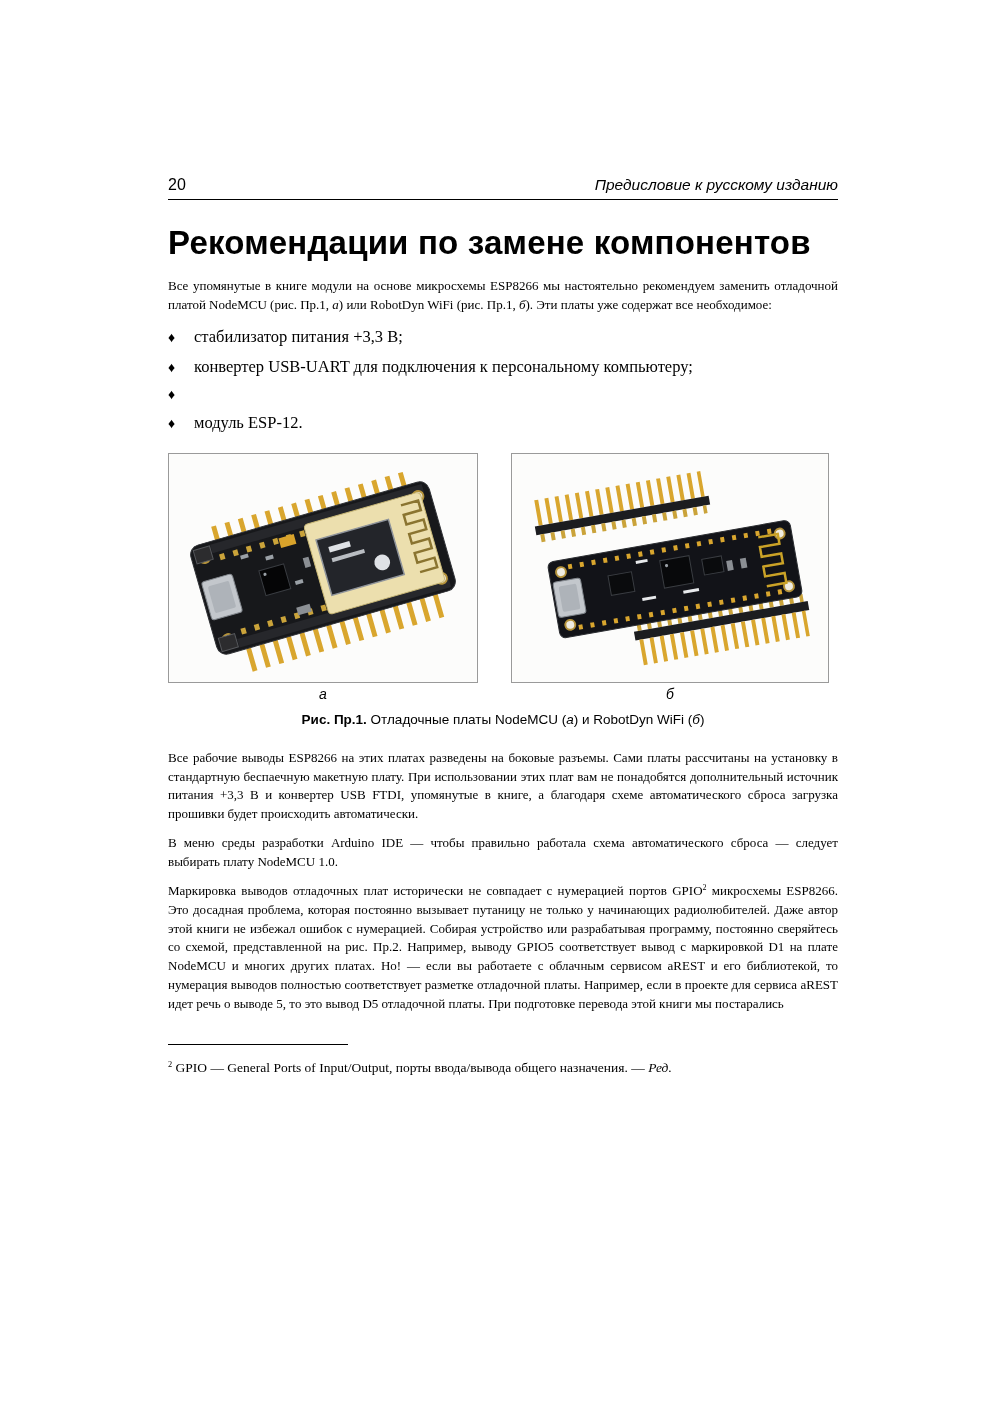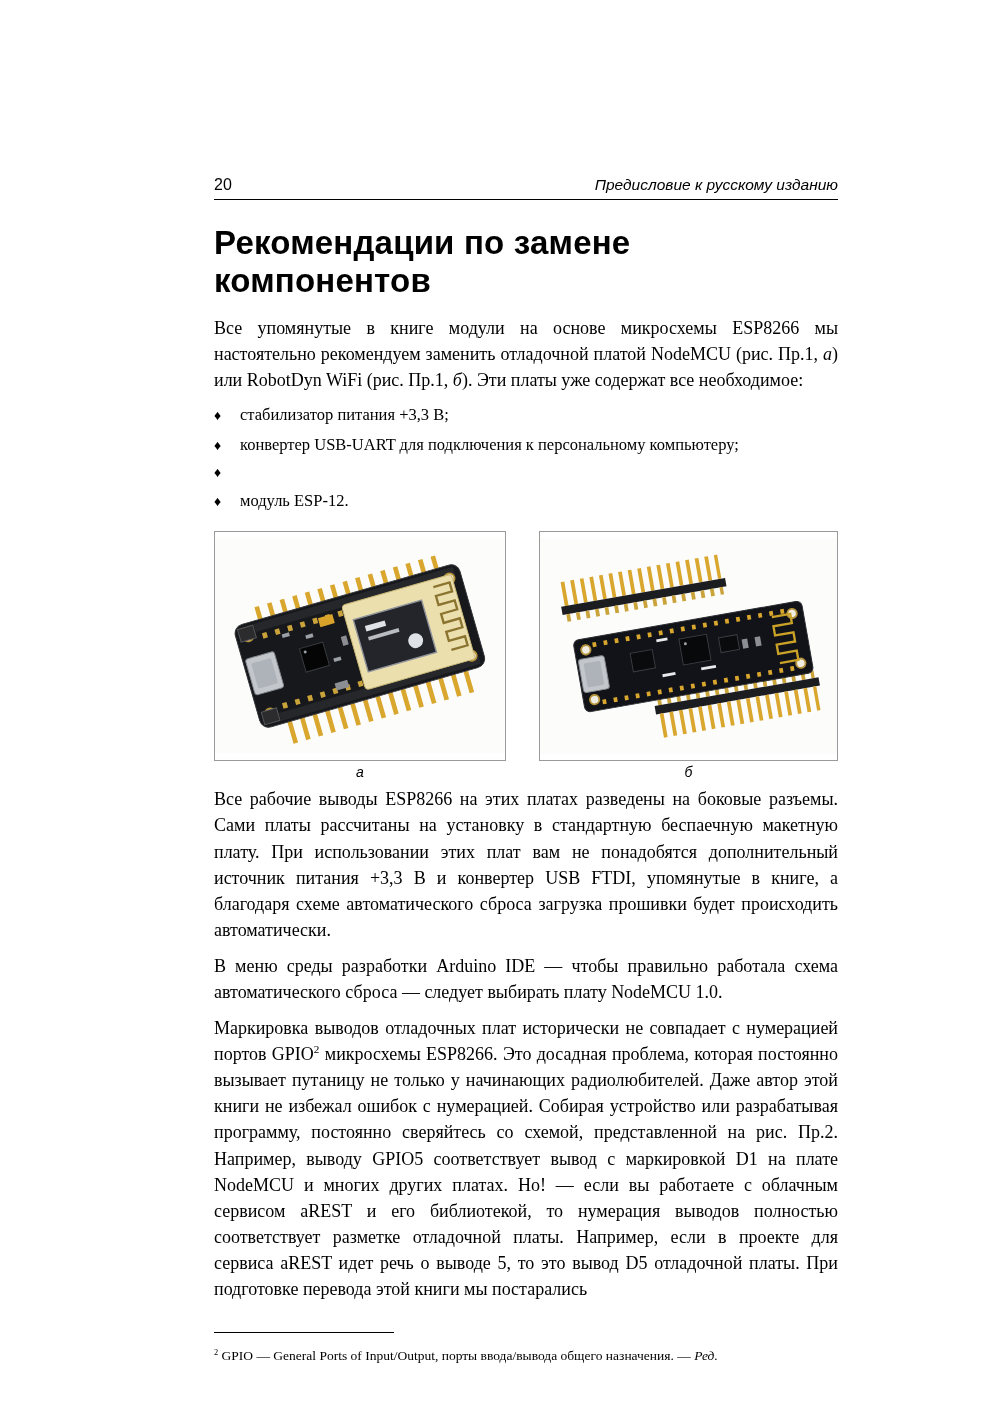--- a/index.html
+++ b/index.html
@@ -5,21 +5,20 @@
   * { margin:0; padding:0; box-sizing:border-box; }
   html,body { background:#ffffff; }
   .page {
     position:relative;
     width:1000px; height:1415px;
     background:#ffffff;
     margin:0 auto;
     font-family:"Liberation Serif", serif;
     color:#000;
     overflow:hidden;
-    padding-left:46px;
   }
   .content { padding:176px 162px 0 168px; }
 
   
   .running-header{
     display:flex; justify-content:space-between; align-items:baseline;
     font-family:"Liberation Sans", sans-serif;
     font-size:16px;
   }
   .running-header .head-title{ font-style:italic; font-size:15.5px;margin-left:40px; }
@@ -27,21 +26,21 @@
 
   
   .title{
     font-family:Liberation Sans, sans-serif;
     font-weight:bold; font-size:33px;
     margin-top:24px; letter-spacing:0.2px;
   }
 
   
   .body-par{
-    font-size:18px; line-height:1.45;
+    font-size:13px; line-height:1.45;
     text-align:justify; margin-top:10px;
   }
   .body-par.first{ margin-top:15px; }
   .it{ font-style:italic; }
   .bd{ font-weight:bold; }
   sup{ font-size:0.62em; line-height:0; vertical-align:super; }
 
   
   .bullets{ list-style:none; margin-top:10px; }
   .bullet-item{ display:flex; align-items:baseline; margin:6px 0; font-size:16.5px; line-height:1.45; }
@@ -60,21 +59,21 @@
     font-family:"Liberation Sans", sans-serif; font-size:14px; font-style:italic; }
   .fig-labels .lab{ text-align:center; }
   .fig-labels .lab.a{ width:310px; }
   .fig-labels .lab.b{ width:318px; }
   .fig-caption{
     text-align:center; margin-top:10px;
     font-family:"Liberation Sans", sans-serif; font-size:13.5px;
   }
 
   
-  .after-fig{ margin-top:6px; }
+  .after-fig{ margin-top:22px; }
 
   
   .footnote-rule{ width:180px; border-top:1px solid #000; margin-top:30px; }
   .footnote{ font-size:13.5px; line-height:1.4; margin-top:14px; text-align:justify; }
 </style>
 </head>
 <body>
 
 <div class="page">
   <div class="content">
@@ -198,20 +197,21 @@
               <rect x="230" y="118" width="6" height="10" fill="#8b8f94"></rect>
             </g>
           </svg>
         </div>
 
       </div>
       <div class="fig-labels">
         <span class="lab a">а</span>
         <span class="lab b">б</span>
       </div>
+      <figcaption class="fig-caption"><span class="bd">Рис. Пр.1.</span><span> Отладочные платы NodeMCU (</span><span class="it">а</span><span>) и RobotDyn WiFi (</span><span class="it">б</span><span>)</span></figcaption>
     </figure>
 
     <p class="body-par after-fig"><span>Все рабочие выводы ESP8266 на этих платах разведены на боковые разъемы. Сами платы рассчитаны на установку в стандартную беспаечную макетную плату. При использовании этих плат вам не понадобятся дополнительный источник питания +3,3 В и конвертер USB FTDI, упомянутые в книге, а благодаря схеме автоматического сброса загрузка прошивки будет происходить автоматически.</span></p>
     <p class="body-par"><span>В меню среды разработки Arduino IDE — чтобы правильно работала схема автоматического сброса — следует выбирать плату NodeMCU 1.0.</span></p>
     <p class="body-par"><span>Маркировка выводов отладочных плат исторически не совпадает с нумерацией портов GPIO</span><sup>2</sup><span> микросхемы ESP8266. Это досадная проблема, которая постоянно вызывает путаницу не только у начинающих радиолюбителей. Даже автор этой книги не избежал ошибок с нумерацией. Собирая устройство или разрабатывая программу, постоянно сверяйтесь со схемой, представленной на рис. Пр.2. Например, выводу GPIO5 соответствует вывод с маркировкой D1 на плате NodeMCU и многих других платах. Но! — если вы работаете с облачным сервисом aREST и его библиотекой, то нумерация выводов полностью соответствует разметке отладочной платы. Например, если в проекте для сервиса aREST идет речь о выводе 5, то это вывод D5 отладочной платы. При подготовке перевода этой книги мы постарались</span></p>
 
     <div class="footnote-rule"></div>
     <p class="footnote"><sup>2</sup><span> GPIO — General Ports of Input/Output, порты ввода/вывода общего назначения. — </span><span class="it">Ред.</span></p>
 
   </div>

